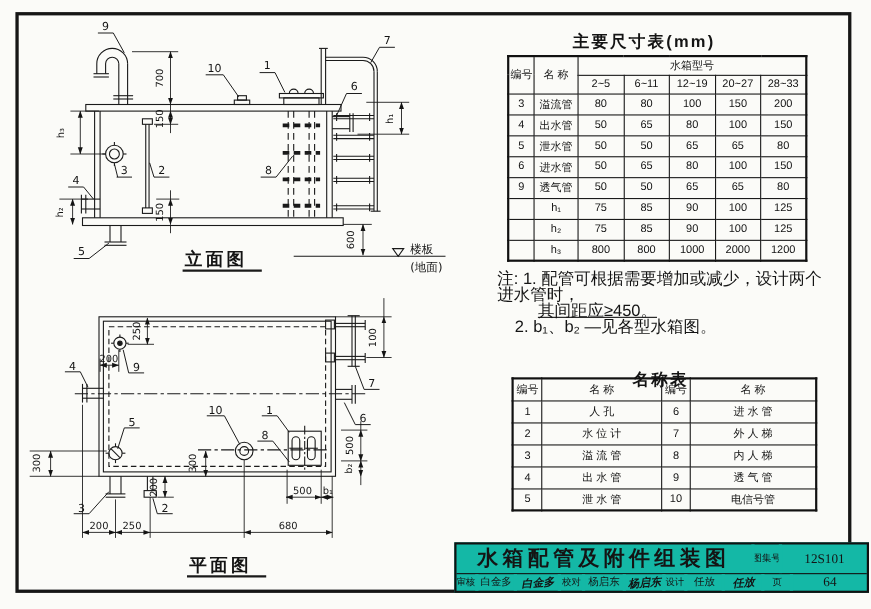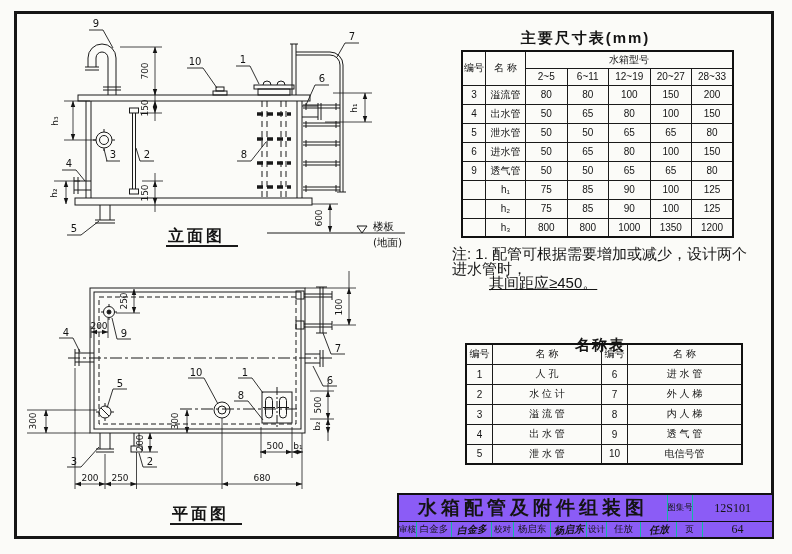--- a/index.html
+++ b/index.html
@@ -23,27 +23,27 @@
   #t-dims { left:461px; top:50px; width:273px; border:2px solid #111; }
   #t-dims tr.hrow td { font-size:10px; }
   #t-dims tr { height:19px; }
   #t-dims tr.hrow { height:17px; }
   #t-names { left:465px; top:343px; width:271px; border:2px solid #111; }
   #t-names tr { height:20px; }
   .notes { position:absolute; left:452px; top:247px; width:302px; font-size:15px;
            line-height:14.5px; }
   .notes .l2 { padding-left:37px;text-decoration:underline; }
   .notes .l3, .notes .l4 { padding-left:16px; }
-  .tb { position:absolute; left:397px; top:493px; width:377px; height:46px;
+  .tb { position:absolute; left:413px; top:493px; width:377px; height:46px;
         border:2px solid #111; box-sizing:border-box; display:flex; flex-direction:column;
-        background:#8b5cf6; }
+        background:#14b8a6; }
   .tb-r1 { display:flex; height:29px; border-bottom:1px solid #111; }
   .tb-r2 { display:flex; flex:1;text-align:center; }
   .tb-c { display:flex; align-items:center; justify-content:center; box-sizing:border-box;
-          border-left:1px solid #14b8a6; overflow:hidden; white-space:nowrap; }
+          border-left:3px solid #14b8a6; overflow:hidden; white-space:nowrap; }
   .tb-c:first-child { border-left:none; }
   .tb-title { width:275px; font-size:19px; font-weight:bold; letter-spacing:4px; }
   .tb-small { font-size:8.5px; }
   .tb-name { font-size:9.5px; }
   .tb-serif { font-family:"Liberation Serif", serif; font-size:12px; }
   .sig { font-family:"DejaVu Serif", serif; font-style:italic; font-weight:bold;
          font-size:10px; display:inline-block; transform:rotate(-4deg); }
 </style>
 </head>
 <body>
@@ -493,29 +493,30 @@
     <td>90</td>
     <td>100</td>
     <td>125</td>
   </tr>
   <tr>
     <td></td>
     <td>h₃</td>
     <td>800</td>
     <td>800</td>
     <td>1000</td>
-    <td>1350</td>
+    <td>2000</td>
     <td>1200</td>
   </tr>
 </tbody>
   </table>
 
 <div class="notes">
   <div class="l1"><span>注:</span> <span>1. 配管可根据需要增加或减少，设计两个进水管时，</span></div>
   <div class="l2">其间距应≥450。</div>
+  <div class="l3">2. b₁、b₂ —见各型水箱图。</div>
 </div>
 
 <div id="names-title" class="sec-title">名称表</div>
 
 <table id="t-names">
   <tbody>
       <tr class="hrow">
     <td style="width:25px">编号</td>
     <td style="width:108px">名 称</td>
     <td style="width:25px">编号</td>

